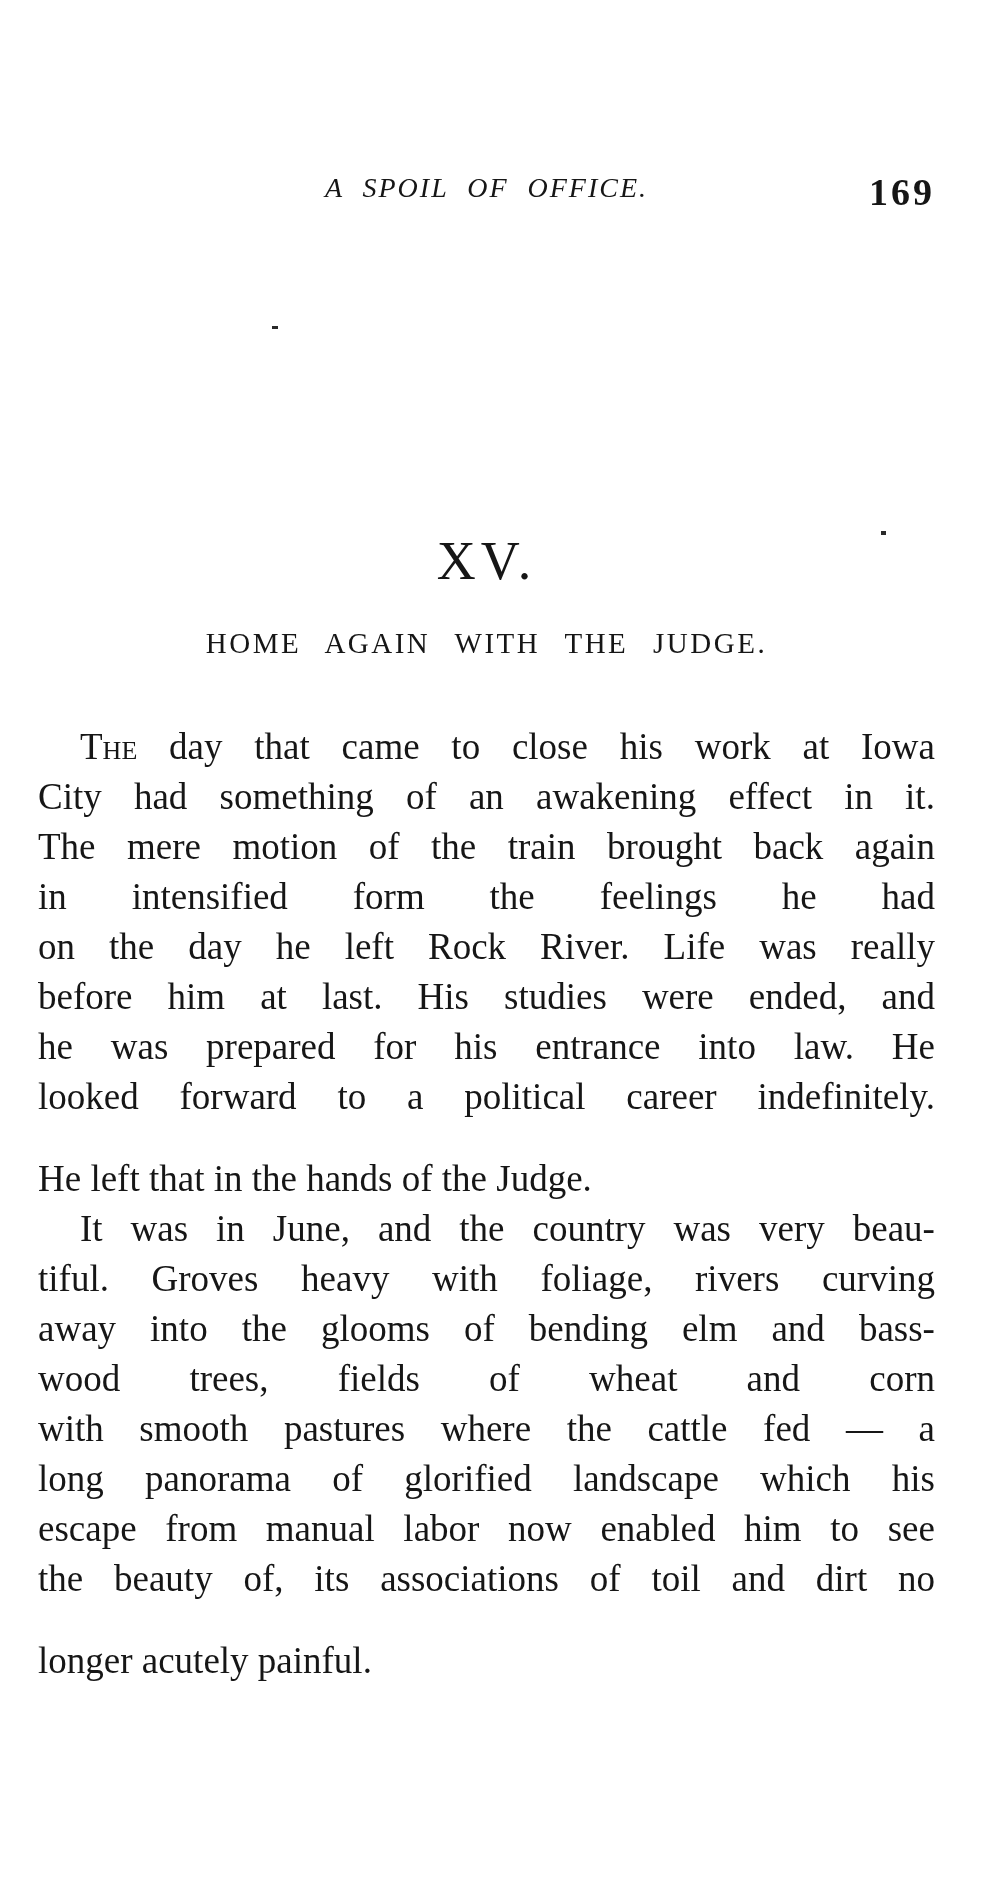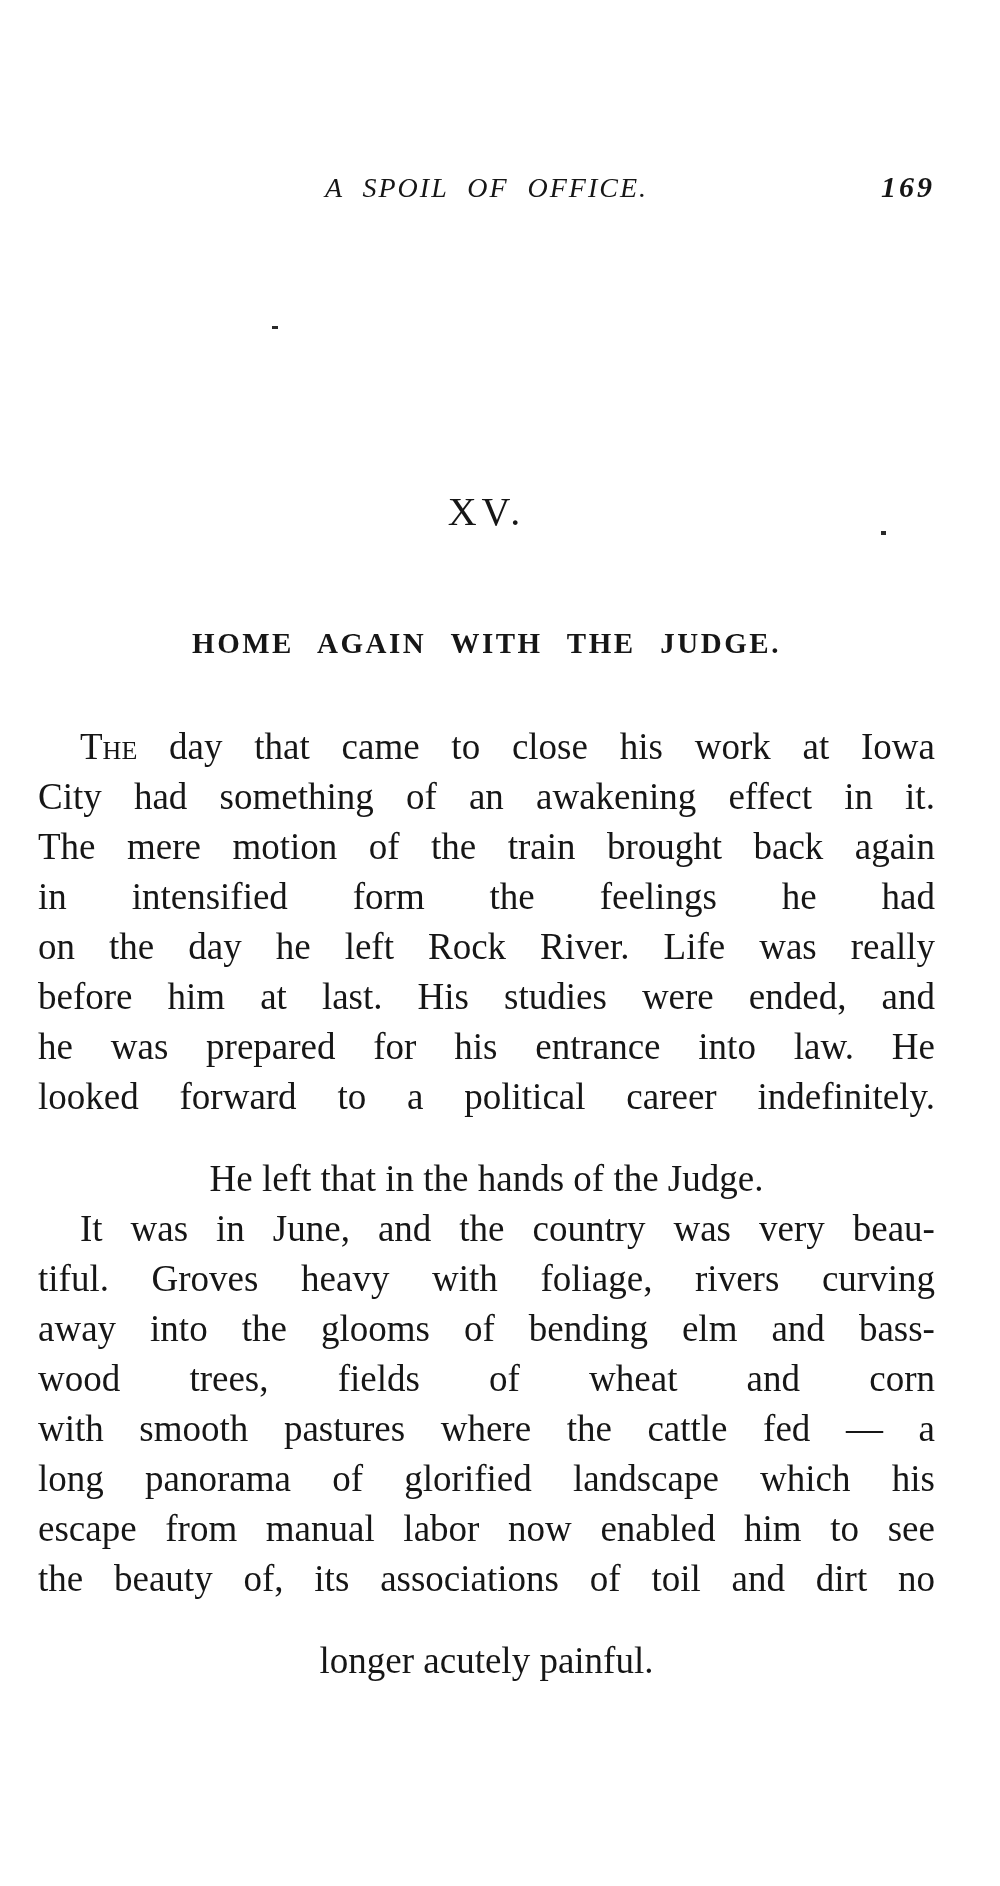--- a/index.html
+++ b/index.html
@@ -30,54 +30,52 @@
     font-style: italic;
     font-size: 28px;
     letter-spacing: 2px;
     word-spacing: 10px;
     white-space: nowrap;
   }
   .page-number {
     position: absolute;
     top: -2px;
     right: 0;
-    font-size: 30px;
+    font-size: 38px;
     letter-spacing: 3px;
     font-weight: bold;
-    font-style: italic;
   }
   .chapter-number {
     position: absolute;
-    top: 488px;
+    top: 530px;
     left: 38px;
     width: 897px;
     text-align: center;
-    font-size: 40px;
+    font-size: 54px;
     letter-spacing: 5px;
   }
   .chapter-title {
     position: absolute;
     top: 627px;
     left: 38px;
     width: 897px;
     text-align: center;
     font-size: 29px;
-    font-weight: bold;
+    font-weight: normal;
     letter-spacing: 2.5px;
     word-spacing: 15px;
     white-space: nowrap;
   }
   .body-text {
     position: absolute;
     top: 722px;
     left: 38px;
     width: 897px;
     font-size: 37px;
     line-height: 50px;
-    text-align: center;
   }
   .jline {
     display: flex;
     justify-content: space-between;
     height: 50px;
     white-space: nowrap;
   }
   .jline.indent {
     padding-left: 42px;
   }

